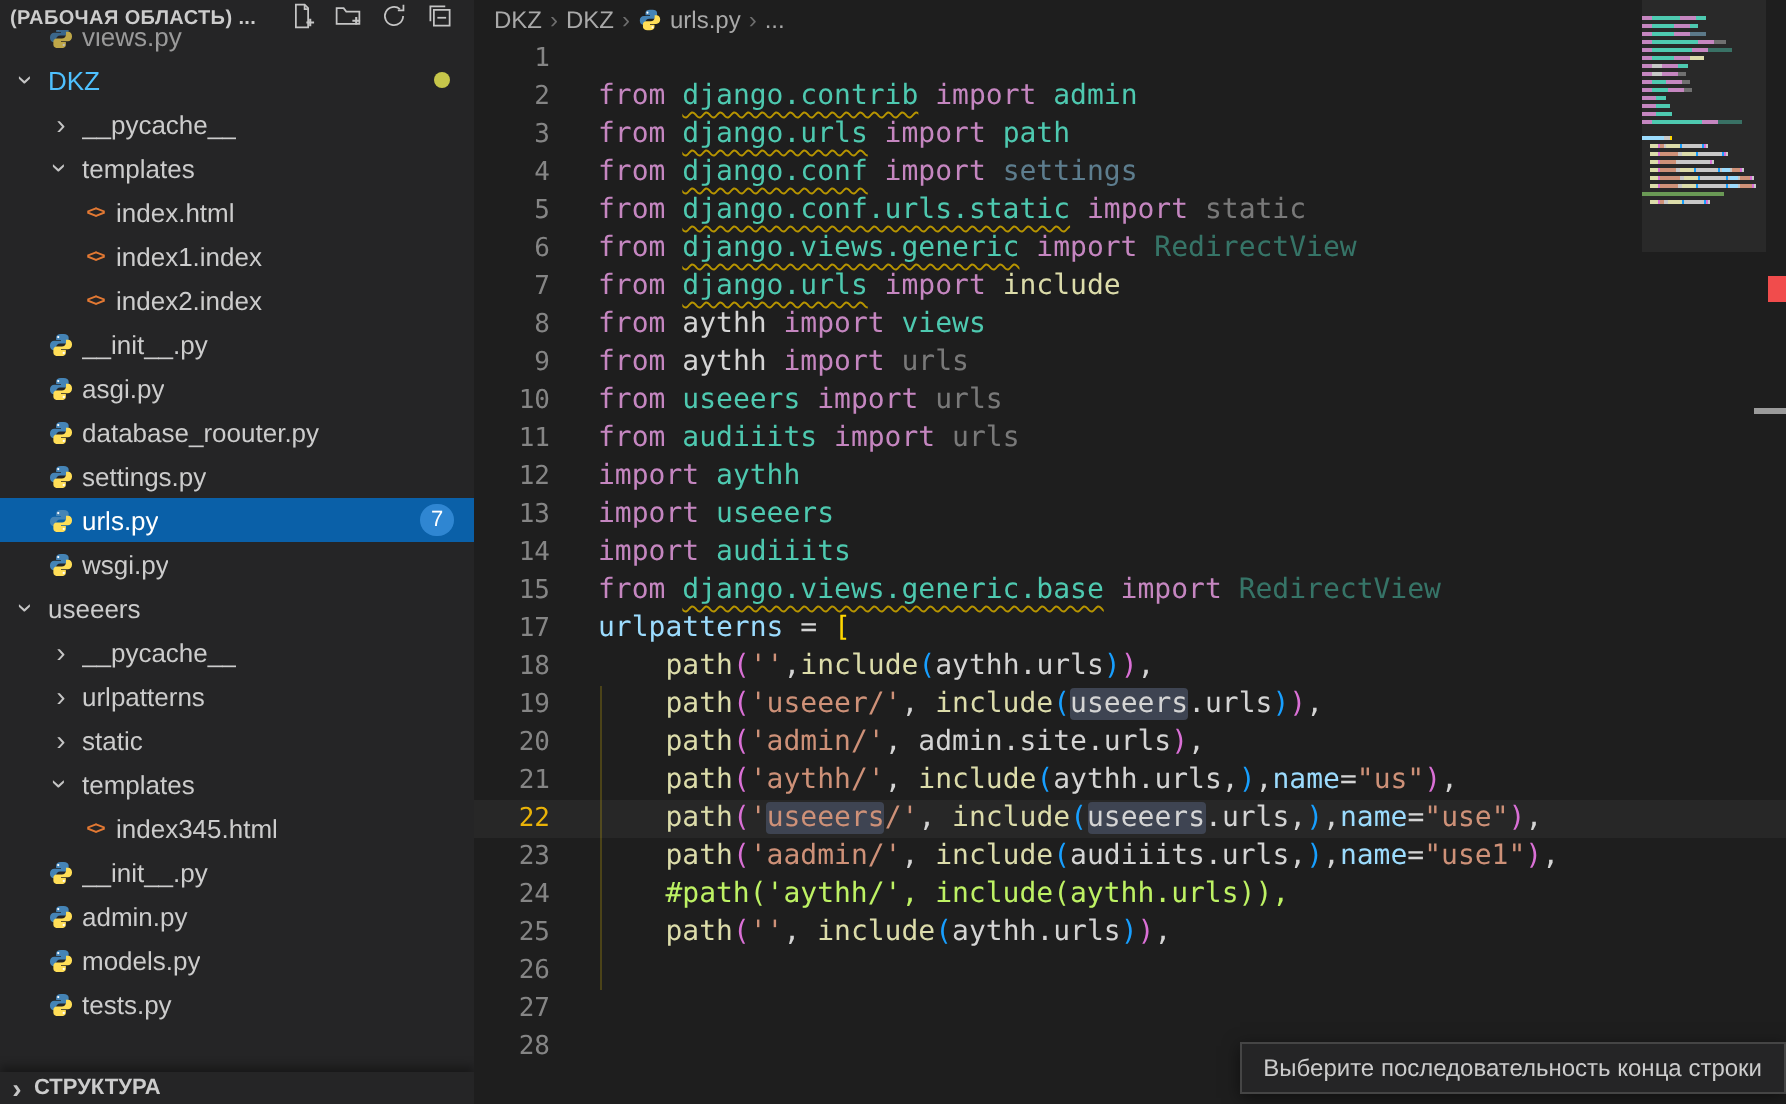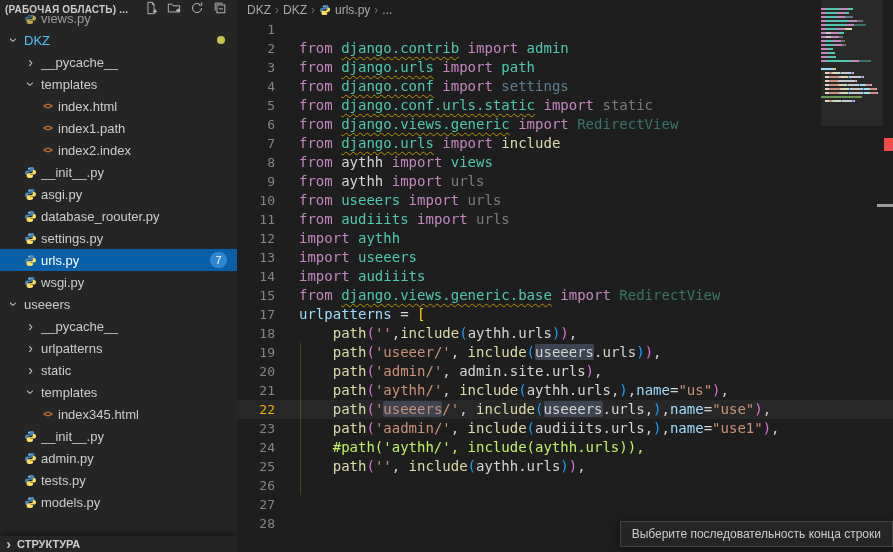--- a/index.html
+++ b/index.html
@@ -121,21 +121,21 @@
         <div class="trow" style="padding-left: 22px;">
           <span class="slot chev exp">›</span>
           <span class="lbl">templates</span>
         </div>
         <div class="trow" style="padding-left: 39px;">
           <span class="slot html-ic">&lt;&gt;</span>
           <span class="lbl">index.html</span>
         </div>
         <div class="trow" style="padding-left: 39px;">
           <span class="slot html-ic">&lt;&gt;</span>
-          <span class="lbl">index1.path</span>
+          <span class="lbl">index1.index</span>
         </div>
         <div class="trow" style="padding-left: 39px;">
           <span class="slot html-ic">&lt;&gt;</span>
           <span class="lbl">index2.index</span>
         </div>
         <div class="trow" style="padding-left: 22px;">
           <span class="slot">
             <svg viewBox="0 0 16 16">
               <path fill="#4584b6" d="M7.9 1.2c-1.8 0-2.9.8-2.9 2.1v1.6h3v.5H3.9C2.4 5.4 1.2 6.5 1.2 8.3s1 2.9 2.5 2.9h1.2V9.6c0-1.4 1.2-2.5 2.6-2.5h3.2c1.1 0 2-.9 2-2V3.3c0-1.3-1.3-2.1-2.9-2.1z"></path>
               <circle cx="6.3" cy="3.1" r=".7" fill="#fff"></circle>
@@ -249,32 +249,32 @@
         </div>
         <div class="trow" style="padding-left: 22px;">
           <span class="slot">
             <svg viewBox="0 0 16 16">
               <path fill="#4584b6" d="M7.9 1.2c-1.8 0-2.9.8-2.9 2.1v1.6h3v.5H3.9C2.4 5.4 1.2 6.5 1.2 8.3s1 2.9 2.5 2.9h1.2V9.6c0-1.4 1.2-2.5 2.6-2.5h3.2c1.1 0 2-.9 2-2V3.3c0-1.3-1.3-2.1-2.9-2.1z"></path>
               <circle cx="6.3" cy="3.1" r=".7" fill="#fff"></circle>
               <path fill="#ffde57" d="M8.1 14.8c1.8 0 2.9-.8 2.9-2.1v-1.6H8v-.5h4.1c1.5 0 2.7-1.1 2.7-2.9s-1-2.9-2.5-2.9h-1.2v1.6c0 1.4-1.2 2.5-2.6 2.5H5.3c-1.1 0-2 .9-2 2v1.8c0 1.3 1.3 2.1 2.9 2.1z"></path>
               <circle cx="9.7" cy="12.9" r=".7" fill="#fff"></circle>
             </svg>
           </span>
+          <span class="lbl">models.py</span>
+        </div>
+        <div class="trow" style="padding-left: 22px;">
+          <span class="slot">
+            <svg viewBox="0 0 16 16">
+              <path fill="#4584b6" d="M7.9 1.2c-1.8 0-2.9.8-2.9 2.1v1.6h3v.5H3.9C2.4 5.4 1.2 6.5 1.2 8.3s1 2.9 2.5 2.9h1.2V9.6c0-1.4 1.2-2.5 2.6-2.5h3.2c1.1 0 2-.9 2-2V3.3c0-1.3-1.3-2.1-2.9-2.1z"></path>
+              <circle cx="6.3" cy="3.1" r=".7" fill="#fff"></circle>
+              <path fill="#ffde57" d="M8.1 14.8c1.8 0 2.9-.8 2.9-2.1v-1.6H8v-.5h4.1c1.5 0 2.7-1.1 2.7-2.9s-1-2.9-2.5-2.9h-1.2v1.6c0 1.4-1.2 2.5-2.6 2.5H5.3c-1.1 0-2 .9-2 2v1.8c0 1.3 1.3 2.1 2.9 2.1z"></path>
+              <circle cx="9.7" cy="12.9" r=".7" fill="#fff"></circle>
+            </svg>
+          </span>
           <span class="lbl">tests.py</span>
-        </div>
-        <div class="trow" style="padding-left: 22px;">
-          <span class="slot">
-            <svg viewBox="0 0 16 16">
-              <path fill="#4584b6" d="M7.9 1.2c-1.8 0-2.9.8-2.9 2.1v1.6h3v.5H3.9C2.4 5.4 1.2 6.5 1.2 8.3s1 2.9 2.5 2.9h1.2V9.6c0-1.4 1.2-2.5 2.6-2.5h3.2c1.1 0 2-.9 2-2V3.3c0-1.3-1.3-2.1-2.9-2.1z"></path>
-              <circle cx="6.3" cy="3.1" r=".7" fill="#fff"></circle>
-              <path fill="#ffde57" d="M8.1 14.8c1.8 0 2.9-.8 2.9-2.1v-1.6H8v-.5h4.1c1.5 0 2.7-1.1 2.7-2.9s-1-2.9-2.5-2.9h-1.2v1.6c0 1.4-1.2 2.5-2.6 2.5H5.3c-1.1 0-2 .9-2 2v1.8c0 1.3 1.3 2.1 2.9 2.1z"></path>
-              <circle cx="9.7" cy="12.9" r=".7" fill="#fff"></circle>
-            </svg>
-          </span>
-          <span class="lbl">models.py</span>
         </div>
       </div>
     <div class="outline-bar">
       <span class="slot chev">›</span>
       <span>СТРУКТУРА</span>
     </div>
   </aside>
 
   <main class="editor">
     <div class="breadcrumb">

